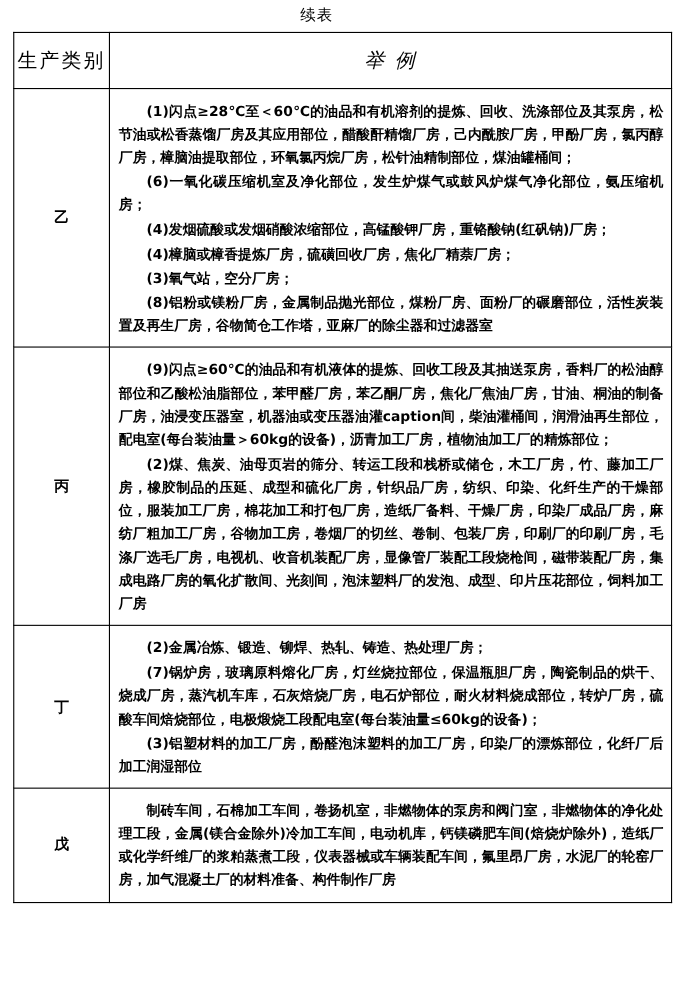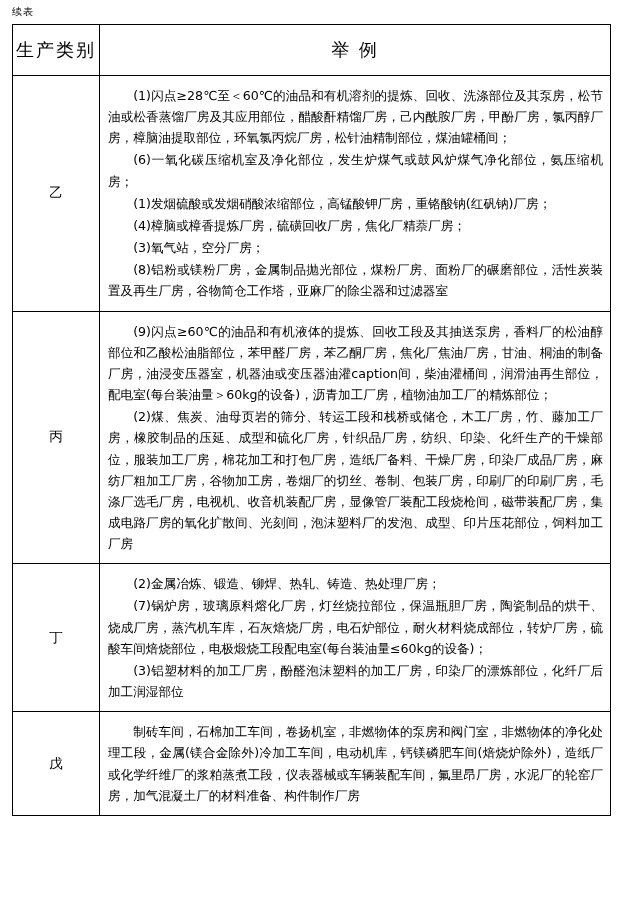--- a/index.html
+++ b/index.html
@@ -14,45 +14,46 @@
     color: #000000;
   }
   .page {
     position: relative;
     width: 620px;
     height: 901px;
     box-sizing: border-box;
     padding: 6px 12px 0 12px;
   }
   .cont-label {
-    text-align: left;
-    font-size: 10px;
+    text-align: center;
+    font-size: 14px;
     letter-spacing: 1px;
     padding-right: 44px;
     padding-bottom: 6px;
     line-height: 1.2;
   }
   table.doc-table {
     border-collapse: collapse;
     width: 596px;
     table-layout: fixed;
   }
   table.doc-table td, table.doc-table th {
     border: 1px solid #000;
     vertical-align: middle;
+    font-weight: bold;
   }
   table.doc-table thead th {
     font-weight: normal;
     font-size: 18px;
     letter-spacing: 2px;
     padding: 8px 0;
     height: 34px;
   }
   th.col-cat { width: 86px; }
-  th.col-ex { width: 510px; }
+  th.col-ex { width: 510px; font-style: italic; }
   td.cat-cell {
     text-align: center;
     font-size: 13.5px;
     width: 86px;
   }
   td.ex-cell {
     font-size: 12.6px;
     line-height: 1.68;
     padding: 9px 7px 9px 8px;
     text-align: justify;
@@ -79,21 +80,21 @@
         <th class="col-cat">生产类别</th>
         <th class="col-ex">举    例</th>
       </tr>
     </thead>
     <tbody>
       <tr>
         <td class="cat-cell">乙</td>
         <td class="ex-cell">
           <p class="item">(1)闪点≥28℃至＜60℃的油品和有机溶剂的提炼、回收、洗涤部位及其泵房，松节油或松香蒸馏厂房及其应用部位，醋酸酐精馏厂房，己内酰胺厂房，甲酚厂房，氯丙醇厂房，樟脑油提取部位，环氧氯丙烷厂房，松针油精制部位，煤油罐桶间；</p>
           <p class="item">(6)一氧化碳压缩机室及净化部位，发生炉煤气或鼓风炉煤气净化部位，氨压缩机房；</p>
-          <p class="item">(1)发烟硫酸或发烟硝酸浓缩部位，高锰酸钾厂房，重铬酸钠(红矾钠)厂房；</p>
+          <p class="item">(4)发烟硫酸或发烟硝酸浓缩部位，高锰酸钾厂房，重铬酸钠(红矾钠)厂房；</p>
           <p class="item">(4)樟脑或樟香提炼厂房，硫磺回收厂房，焦化厂精萘厂房；</p>
           <p class="item">(3)氧气站，空分厂房；</p>
           <p class="item">(8)铝粉或镁粉厂房，金属制品抛光部位，煤粉厂房、面粉厂的碾磨部位，活性炭装置及再生厂房，谷物简仓工作塔，亚麻厂的除尘器和过滤器室</p>
         </td>
       </tr>
       <tr>
         <td class="cat-cell">丙</td>
         <td class="ex-cell">
           <p class="item">(9)闪点≥60℃的油品和有机液体的提炼、回收工段及其抽送泵房，香料厂的松油醇部位和乙酸松油脂部位，苯甲醛厂房，苯乙酮厂房，焦化厂焦油厂房，甘油、桐油的制备厂房，油浸变压器室，机器油或变压器油灌caption间，柴油灌桶间，润滑油再生部位，配电室(每台装油量＞60kg的设备)，沥青加工厂房，植物油加工厂的精炼部位；</p>
           <p class="item">(2)煤、焦炭、油母页岩的筛分、转运工段和栈桥或储仓，木工厂房，竹、藤加工厂房，橡胶制品的压延、成型和硫化厂房，针织品厂房，纺织、印染、化纤生产的干燥部位，服装加工厂房，棉花加工和打包厂房，造纸厂备料、干燥厂房，印染厂成品厂房，麻纺厂粗加工厂房，谷物加工房，卷烟厂的切丝、卷制、包装厂房，印刷厂的印刷厂房，毛涤厂选毛厂房，电视机、收音机装配厂房，显像管厂装配工段烧枪间，磁带装配厂房，集成电路厂房的氧化扩散间、光刻间，泡沫塑料厂的发泡、成型、印片压花部位，饲料加工厂房</p>

